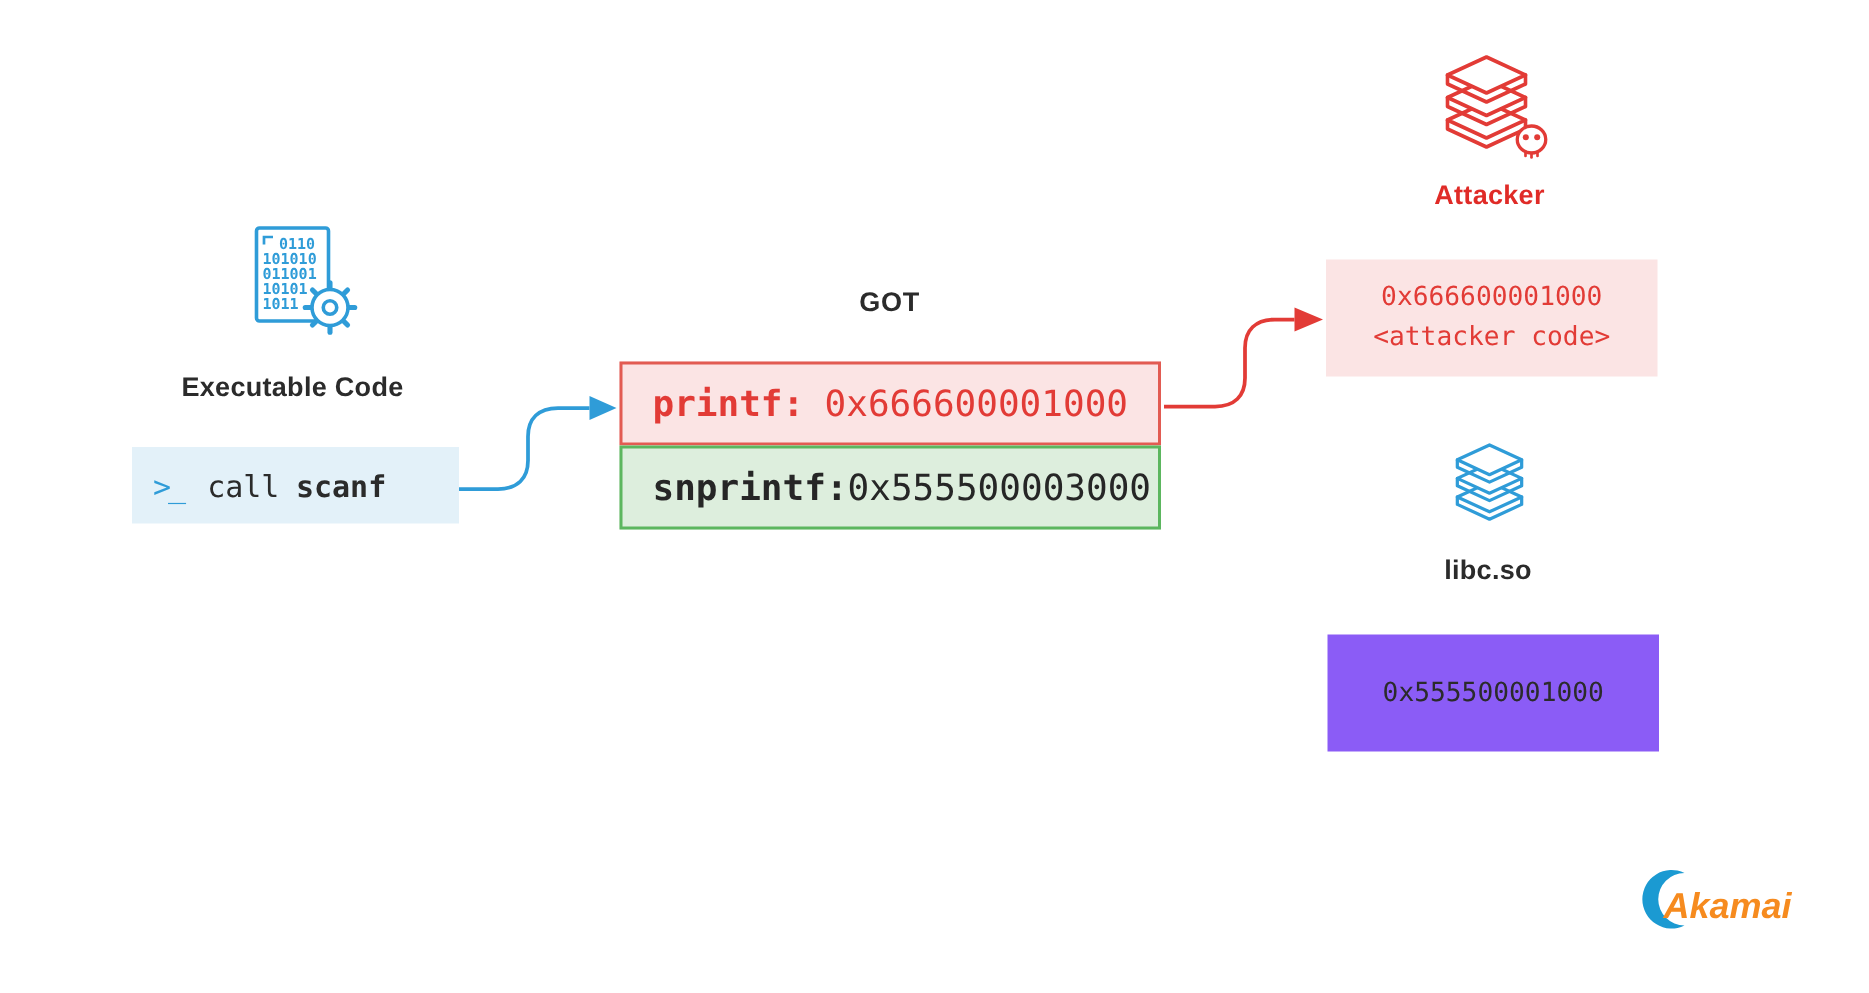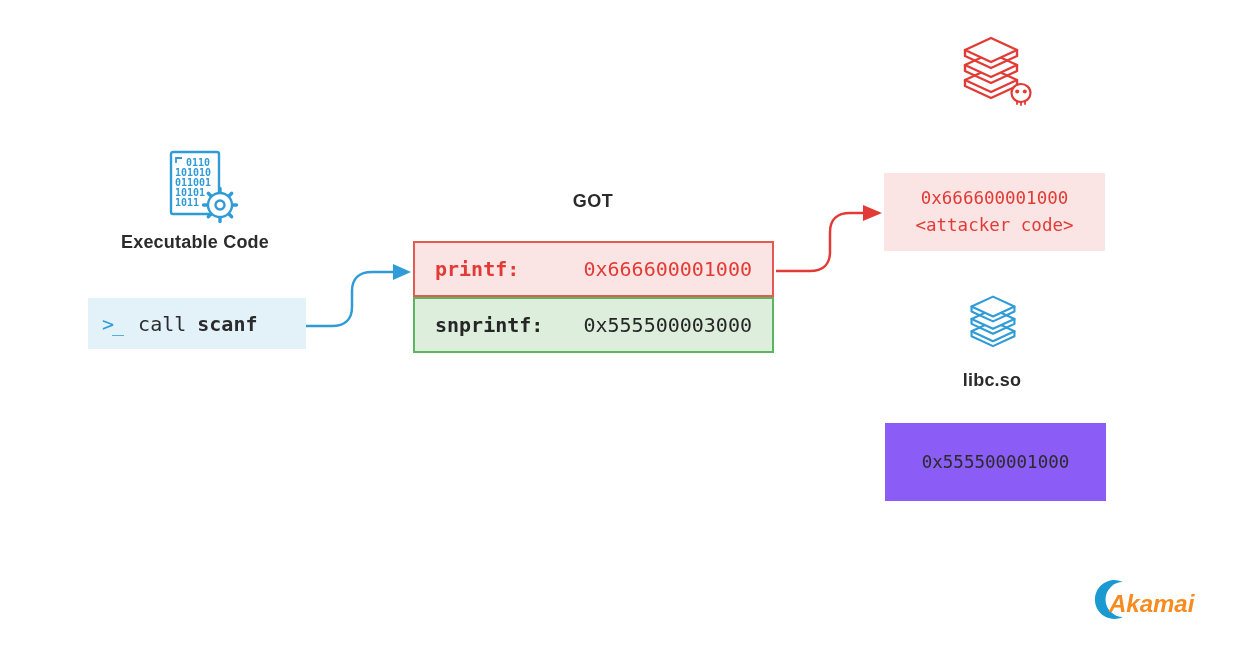--- a/index.html
+++ b/index.html
@@ -55,21 +55,21 @@
     text-align: center;
     font-size: 18px; font-weight: bold; color: #2b2b2b;
     letter-spacing: .5px;
   }
   .got-table { position: absolute; left: 413px; top: 241px; width: 361px; }
   .got-row {
     width: 100%; height: 56px;
     display: flex; align-items: center; justify-content: space-between;
     padding: 16px 20px;
     font-family: "DejaVu Sans Mono", monospace;
-    font-size: 20px;
+    font-size: 24px;
   }
   .got-row .fn { font-weight: bold; }
   .got-row.hijacked {
     background: #fbe4e4;
     border: 2px solid #e25b52;
     color: #e23b36;
   }
   .got-row.valid {
     background: #ddeedd;
     border: 2px solid #5cb65f;
@@ -121,21 +121,21 @@
         <line x1="-12" y1="0" x2="-16.5" y2="0"></line>
         <line x1="-8.5" y1="-8.5" x2="-11.7" y2="-11.7"></line>
         <line x1="0" y1="-12" x2="0" y2="-16.5"></line>
         <line x1="8.5" y1="-8.5" x2="11.7" y2="-11.7"></line>
       </g>
       <circle cx="0" cy="0" r="12" fill="#ffffff" stroke-width="2.4"></circle>
       <circle cx="0" cy="0" r="4.5" fill="none" stroke-width="2.4"></circle>
     </g>
   </svg>
 
-  <div class="node-label" style="left:95px; top:232px;">Executable Code</div>
+  <div class="node-label" style="left:95px; top:248px;">Executable Code</div>
 
   <div class="call-box">
     <span class="prompt">&gt;_</span>
     <span class="call-kw">call</span>
     <span class="call-target">scanf</span>
   </div>
 
   <div class="got-title">GOT</div>
   <div class="got-table">
     <div class="got-row hijacked">
@@ -162,20 +162,21 @@
       <circle cx="-3.8" cy="-2.5" r="2" fill="#e23b36"></circle>
       <circle cx="3.8" cy="-2.5" r="2" fill="#e23b36"></circle>
       <g stroke="#e23b36" stroke-width="1.8" stroke-linecap="round">
         <line x1="-4" y1="7" x2="-4" y2="10"></line>
         <line x1="0" y1="8" x2="0" y2="11"></line>
         <line x1="4" y1="7" x2="4" y2="10"></line>
       </g>
     </g>
   </svg>
 
+  <div class="node-label red" style="left:893px; top:120px;">Attacker</div>
 
   <div class="addr-box pink">
     <div>0x666600001000</div>
     <div>&lt;attacker code&gt;</div>
   </div>
 
   <svg class="abs" style="left:960px; top:292px;" width="66" height="72" viewBox="0 0 80 84">
     <g stroke="#2f9cd8" stroke-width="2.6" stroke-linejoin="round" stroke-linecap="round">
       <path d="M14,46 L14,52 L40,64 L66,52 L66,46" fill="none"></path>
       <path d="M40,34 L66,46 L40,58 L14,46 Z" fill="#ffffff"></path>

